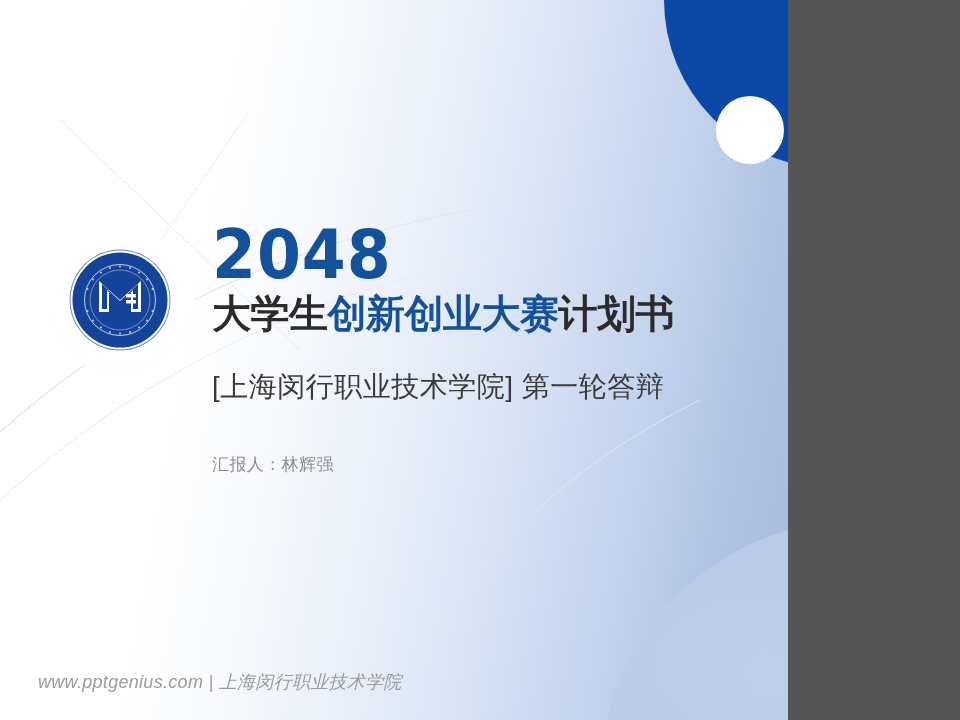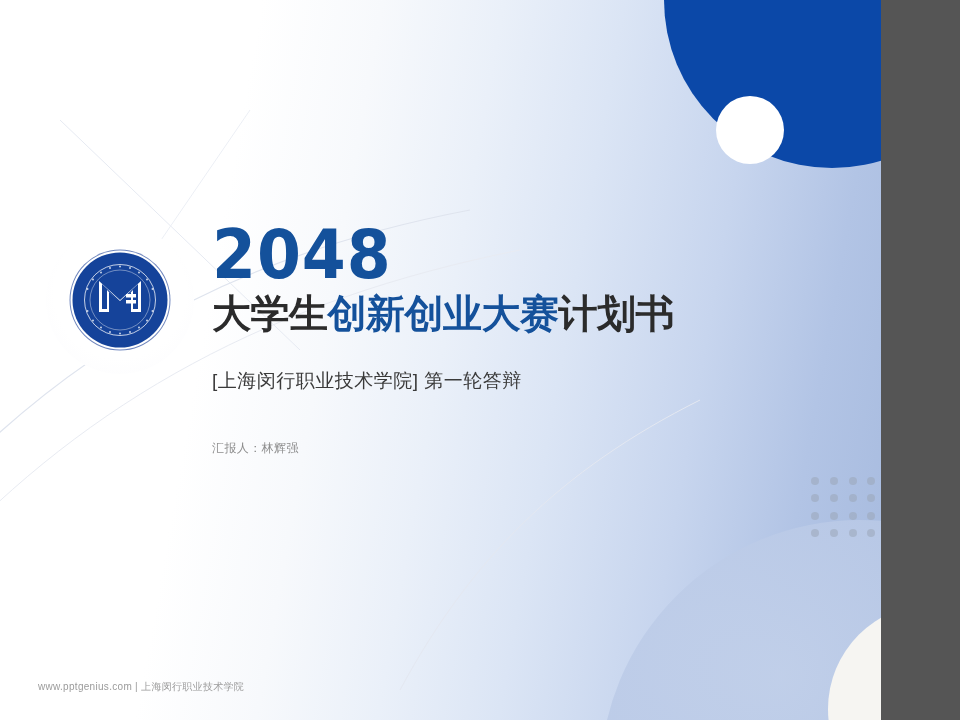--- a/index.html
+++ b/index.html
@@ -2,21 +2,21 @@
 <html><head>
 <meta charset="utf-8">
 <style>
   html, body {
     margin: 0;
     padding: 0;
     background: #555;
   }
   .slide {
     position: relative;
-    width: 881px;
+    width: 788px;
     height: 720px;
     overflow: hidden;
     background: linear-gradient(100deg,
         #ffffff 0%,
         #ffffff 26%,
         #f7f9fc 38%,
         #eaf0f9 50%,
         #dbe5f5 62%,
         #c7d5ee 76%,
         #b2c4e5 88%,
@@ -116,40 +116,41 @@
     line-height: 1.06;
     font-weight: 700;
     color: #2b2b2b;
     letter-spacing: -0.5px;
     white-space: nowrap;
   }
   .headline .hl-blue { color: #14519b; }
 
   .subtitle {
     margin-top: 34px;
-    font-size: 19px;
+    font-size: 28px;
     color: #3a3a3a;
     letter-spacing: .5px;
   }
 
   .meta { margin-top: 44px; }
   .meta div {
-    font-size: 12px;
+    font-size: 17px;
     color: #8d8d8d;
     line-height: 1.72;
     letter-spacing: .4px;
   }
 
   
   .footer {
     position: absolute;
     left: 38px; bottom: 26px;
-    font-size: 10px;
+    font-size: 18px;
     color: #9b9b9b;
     letter-spacing: .3px;
+    font-style: italic;
   }
 </style>
 </head>
 <body>
 
 <div class="slide">
 
   <div class="deco blob-lightblue"></div>
   <div class="deco blob-white-br"></div>
   <div class="deco blob-blue"></div>

